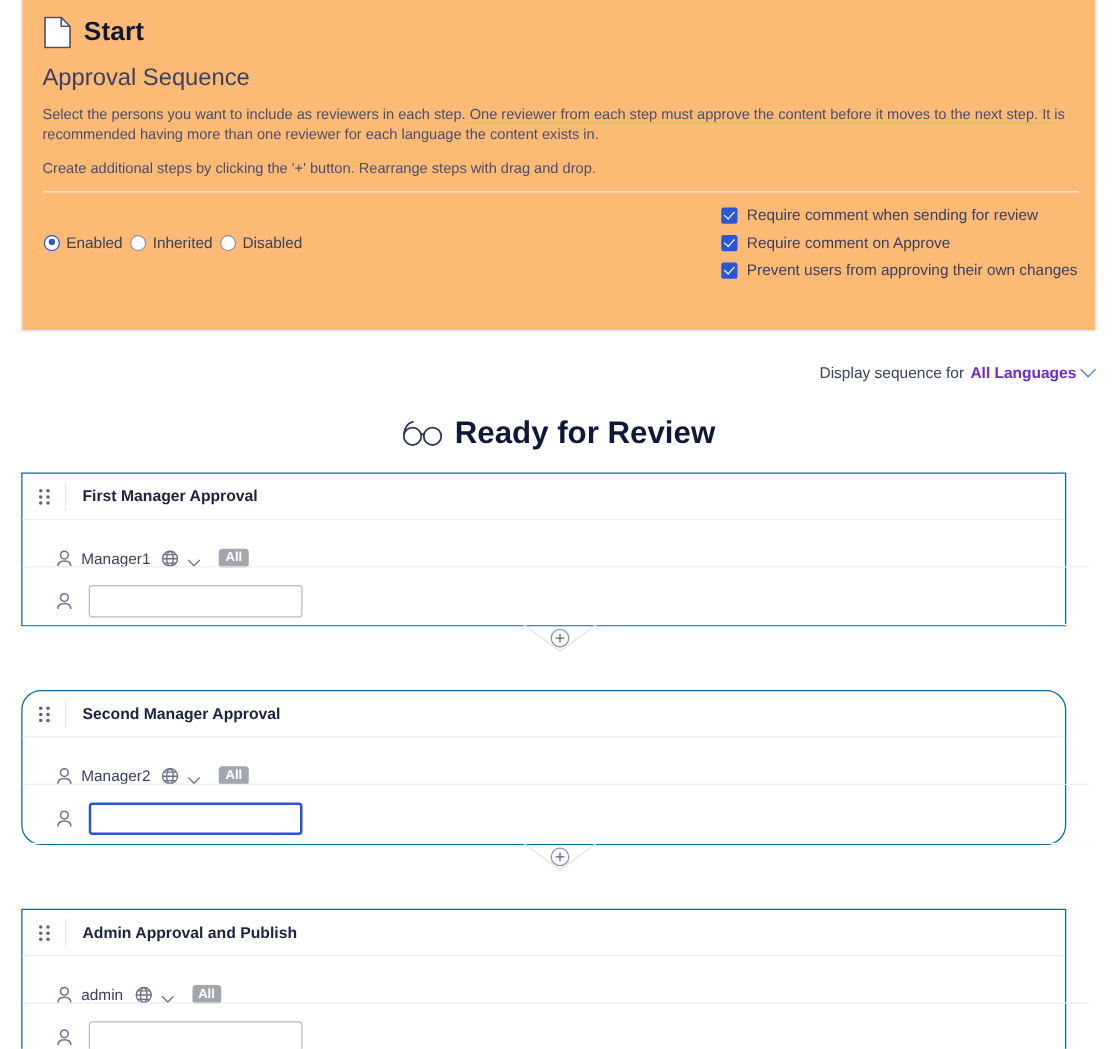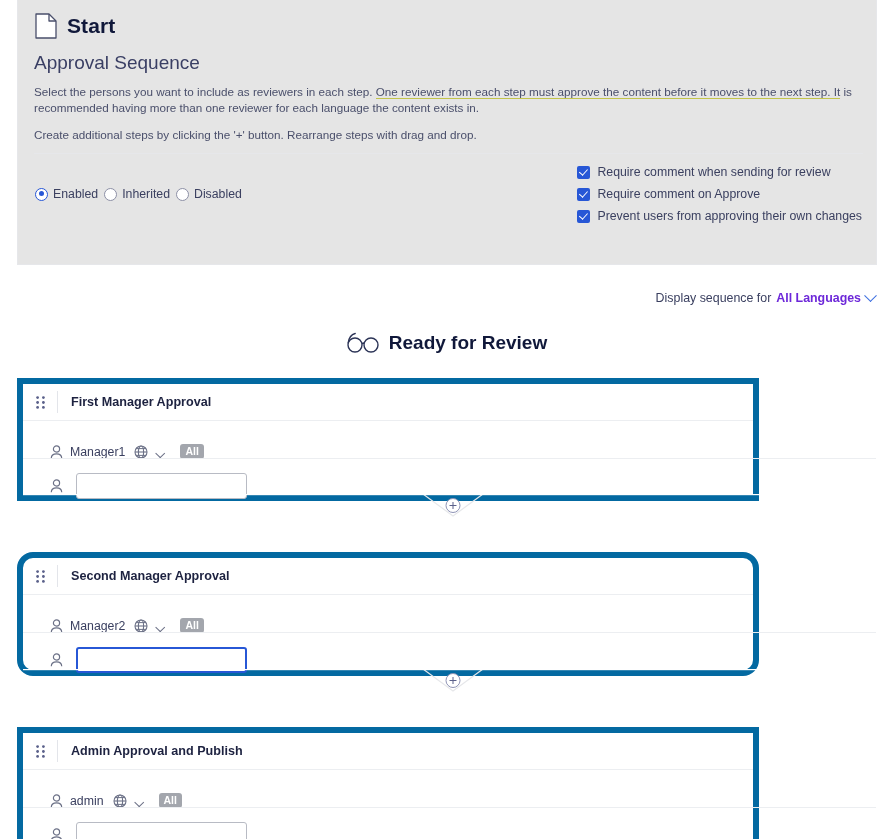--- a/index.html
+++ b/index.html
@@ -13,21 +13,21 @@
   }
   .page { position: relative; width: 893px; height: 839px; }
 
   
   .top-panel {
     position: absolute;
     left: 17px; top: 0px;
     width: 860px; height: 265px;
     border: 1px solid #e6e7ea;
     border-top: none;
-    background: #e5e5e5;
+    background: #fdba74;
   }
   .start-row {
     display: flex; align-items: center;
     gap: 10px;
     padding: 13px 0 0 17px;
   }
   .doc-icon { width: 22px; height: 26px; display: block; }
   .start-title {
     font-size: 21px; font-weight: bold;
     color: #10183a; letter-spacing: .1px;
@@ -113,29 +113,29 @@
 
   
   .review-head {
     position: absolute;
     left: 0; top: 332px; width: 893px;
     display: flex; align-items: center; justify-content: center;
     gap: 9px;
   }
   .glasses { width: 34px; height: 22px; display: block; }
   .review-title {
-    font-size: 19px; font-weight: bold; color: #10183a;
+    font-size: 25px; font-weight: bold; color: #10183a;
   }
 
   
   .card {
     position: absolute;
-    left: 17px; width: 742px;
+    left: 17px; width: 836px;
     background: #fff;
-    border: 6px solid #0369a1;
+    border: 1px solid #0369a1;
   }
   .card-head {
     height: 37px;
     display: flex; align-items: center;
     border-bottom: 1px solid #eceef1;
   }
   .drag-handle {
     width: 34px; display: flex; align-items: center; justify-content: center;
     flex: none;
   }

